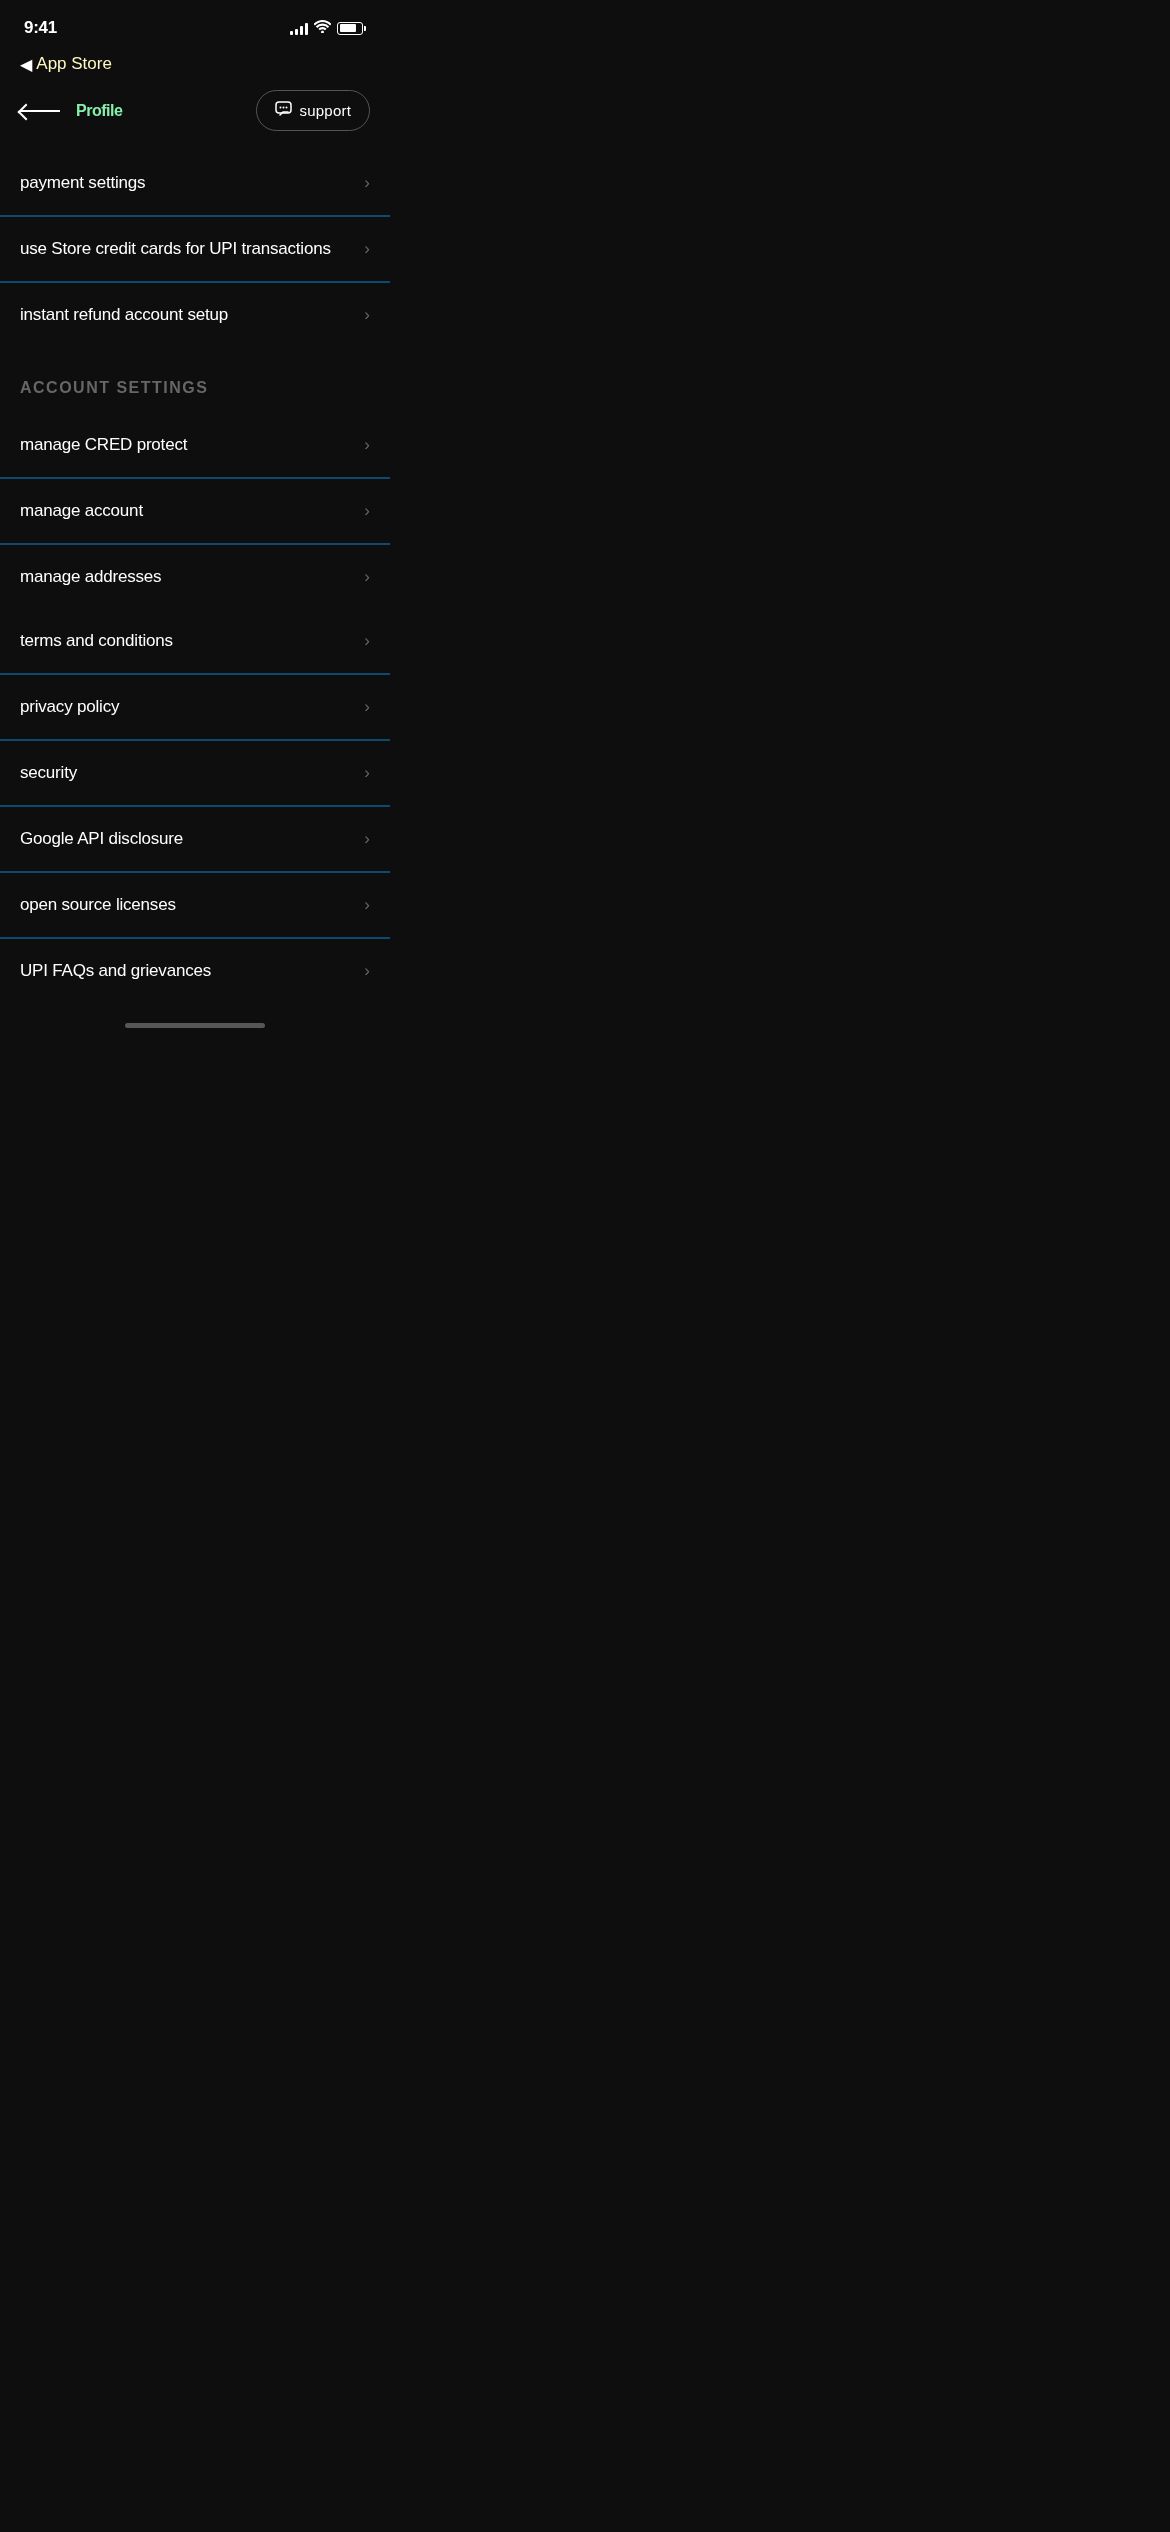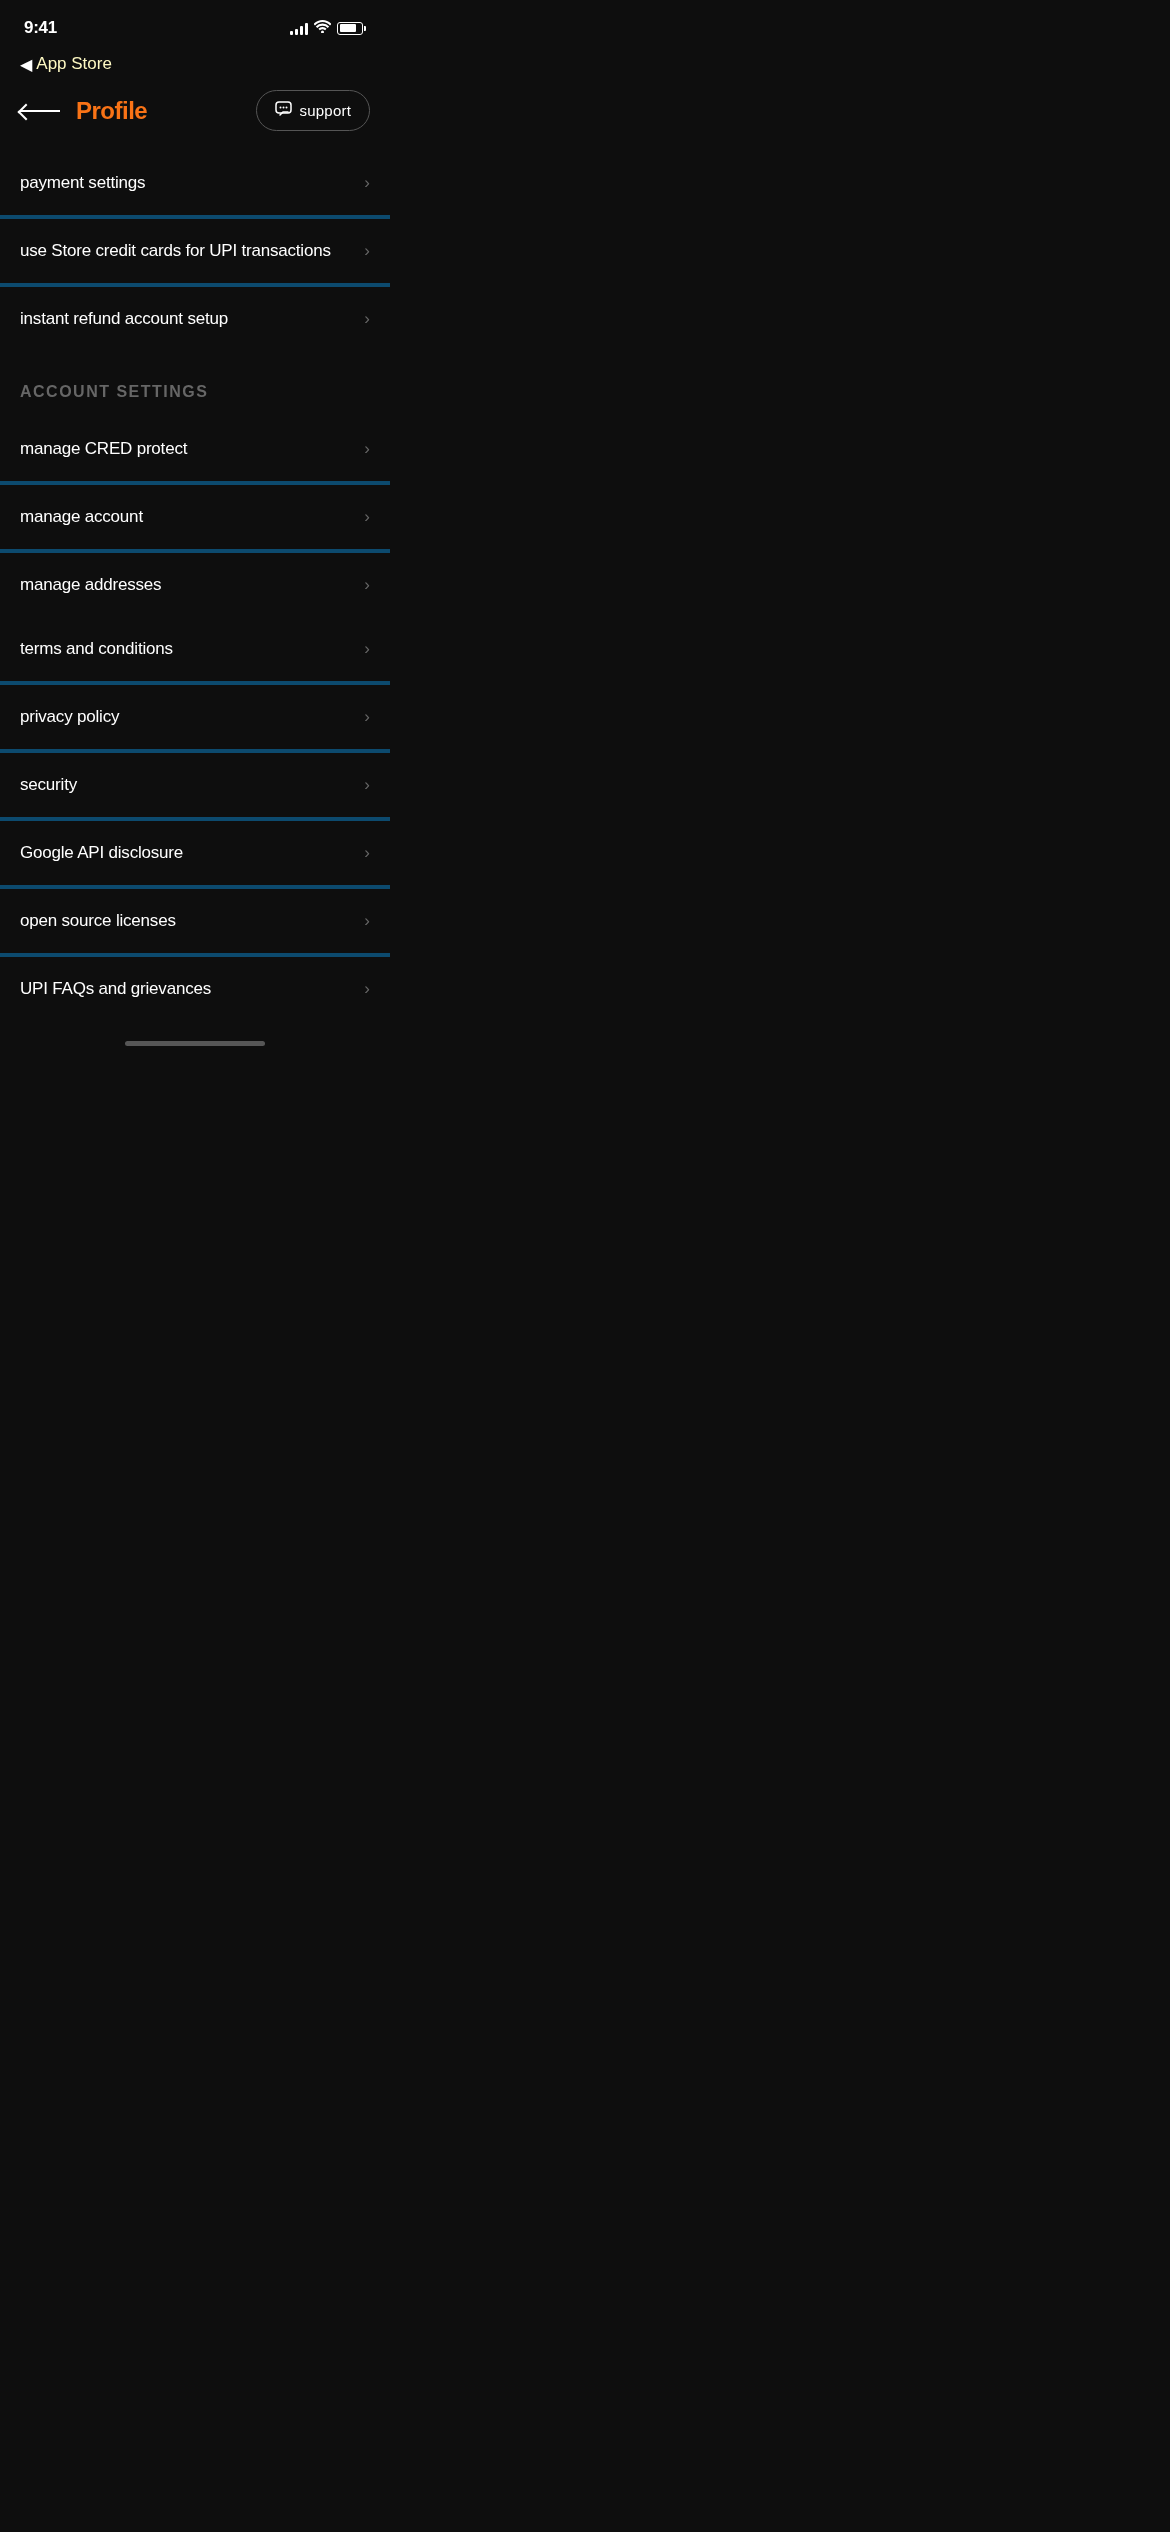--- a/index.html
+++ b/index.html
@@ -139,23 +139,23 @@
       left: 0;
       top: -4px;
       width: 10px;
       height: 10px;
       border-left: 2px solid #ffffff;
       border-bottom: 2px solid #ffffff;
       transform: rotate(45deg);
     }
 
     .page-title {
-      font-size: 24px;
+      font-size: 16px;
       font-weight: 600;
-      color: #f97316;
+      color: #86efac;
       letter-spacing: -0.5px;
     }
 
     .support-btn {
       display: flex;
       align-items: center;
       gap: 8px;
       border: 1.5px solid #555555;
       border-radius: 24px;
       padding: 10px 18px;
@@ -190,21 +190,21 @@
       letter-spacing: 1.5px;
       text-transform: uppercase;
     }
 
     
     .menu-item {
       display: flex;
       justify-content: space-between;
       align-items: center;
       padding: 22px 20px;
-      border-bottom: 4px solid #0c4a6e;
+      border-bottom: 2px solid #0c4a6e;
       cursor: pointer;
     }
 
     .menu-item:last-child {
       border-bottom: none;
     }
 
     .menu-item-label {
       font-size: 17px;
       color: #ffffff;

